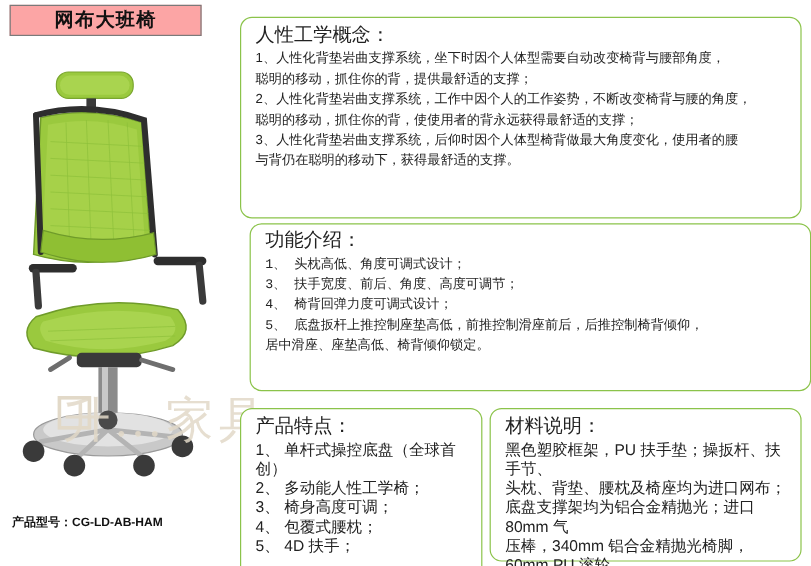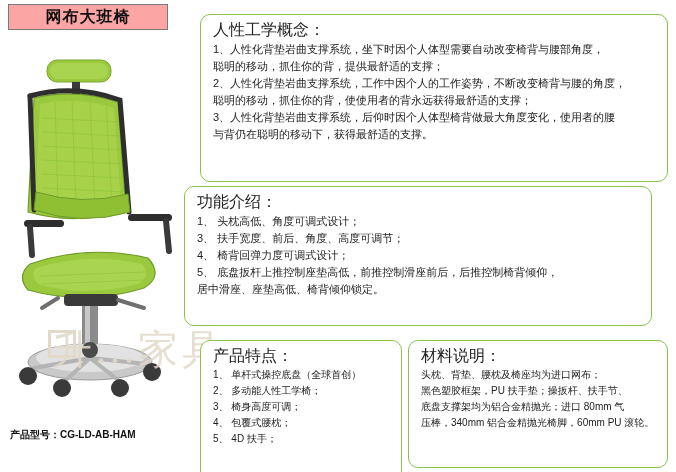--- a/index.html
+++ b/index.html
@@ -93,39 +93,39 @@
   
   .panel {
     position: absolute;
     border: 1px solid #8bc34a;
     border-radius: 10px;
     box-sizing: border-box;
     background: #ffffff;
     padding: 7px 10px 5px 12px;
   }
   .panel-concept { left: 200px; top: 14px; width: 468px; height: 168px; }
-  .panel-function { left: 184px; top: 186px; width: 468px; height: 140px; }
+  .panel-function { left: 208px; top: 186px; width: 468px; height: 140px; font-family: Liberation Mono, monospace; }
   .panel-features { left: 200px; top: 340px; width: 202px; height: 154px; }
   .panel-material { left: 408px; top: 340px; width: 260px; height: 128px; }
 
   .p-head {
     font-size: 16px;
     color: #222222;
     margin: 0 0 4px 0;
     line-height: 15px;
   }
   .p-line {
     font-size: 11px;
     color: #222222;
     line-height: 17px;
     margin: 0;
     text-align: justify;
   }
   .p-line-sm {
-    font-size: 10px;
+    font-size: 13px;
     color: #222222;
     line-height: 16px;
     margin: 0;
   }
 
   
   svg.chair { display: block; }
 </style>
 </head>
 <body>
@@ -244,19 +244,19 @@
     <p class="p-head">产品特点：</p>
     <p class="p-line-sm">1、 单杆式操控底盘（全球首创）</p>
     <p class="p-line-sm">2、 多动能人性工学椅；</p>
     <p class="p-line-sm">3、 椅身高度可调；</p>
     <p class="p-line-sm">4、 包覆式腰枕；</p>
     <p class="p-line-sm">5、 4D 扶手；</p>
   </div>
 
   <div class="panel panel-material">
     <p class="p-head">材料说明：</p>
+    <p class="p-line-sm">黑色塑胶框架，PU 扶手垫；操扳杆、扶手节、</p>
     <p class="p-line-sm">头枕、背垫、腰枕及椅座均为进口网布；</p>
-    <p class="p-line-sm">黑色塑胶框架，PU 扶手垫；操扳杆、扶手节、</p>
     <p class="p-line-sm">底盘支撑架均为铝合金精抛光；进口 80mm 气</p>
     <p class="p-line-sm">压棒，340mm 铝合金精抛光椅脚，60mm PU 滚轮。</p>
   </div>
 
 </div>
 
 </body></html>

